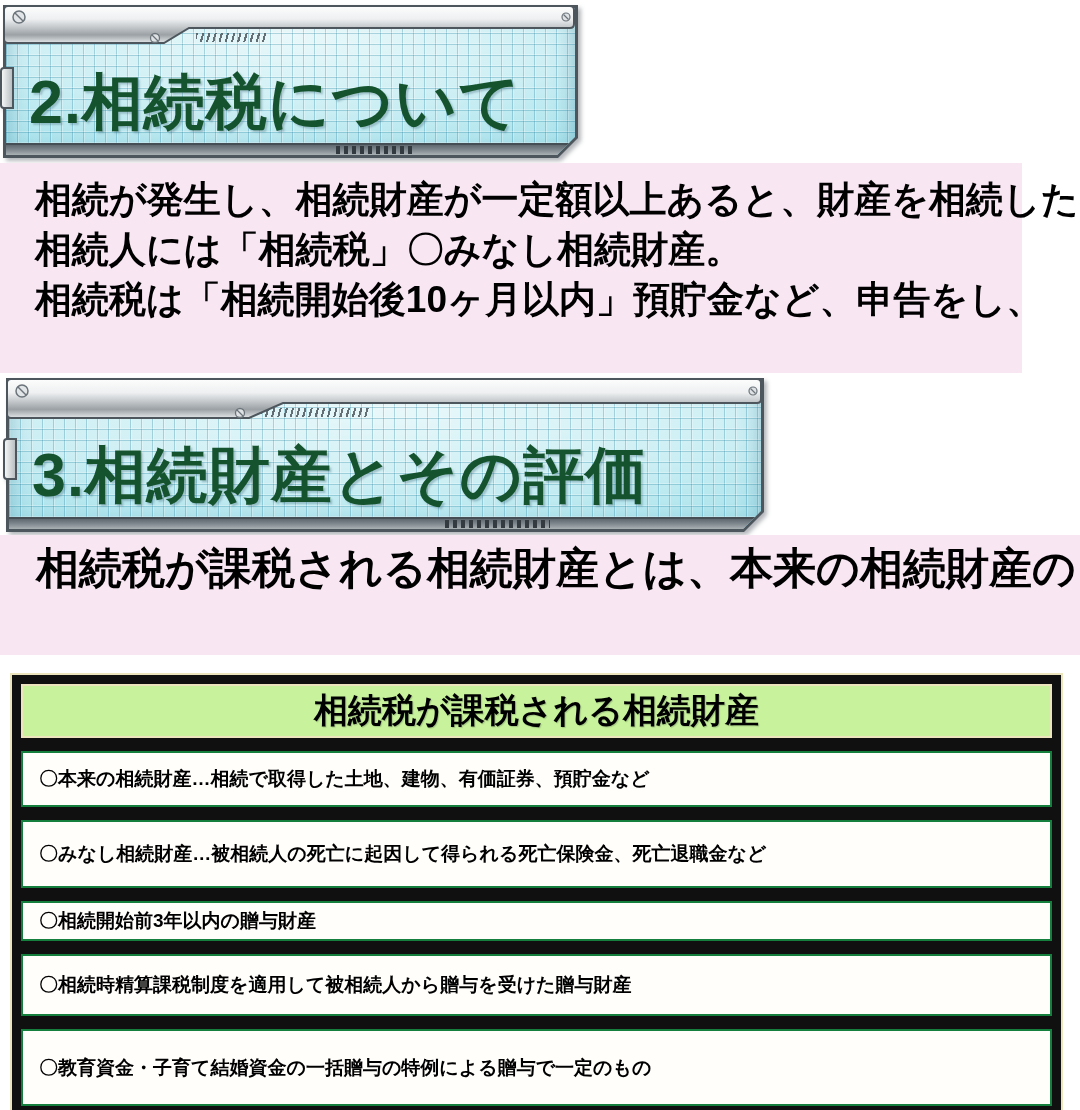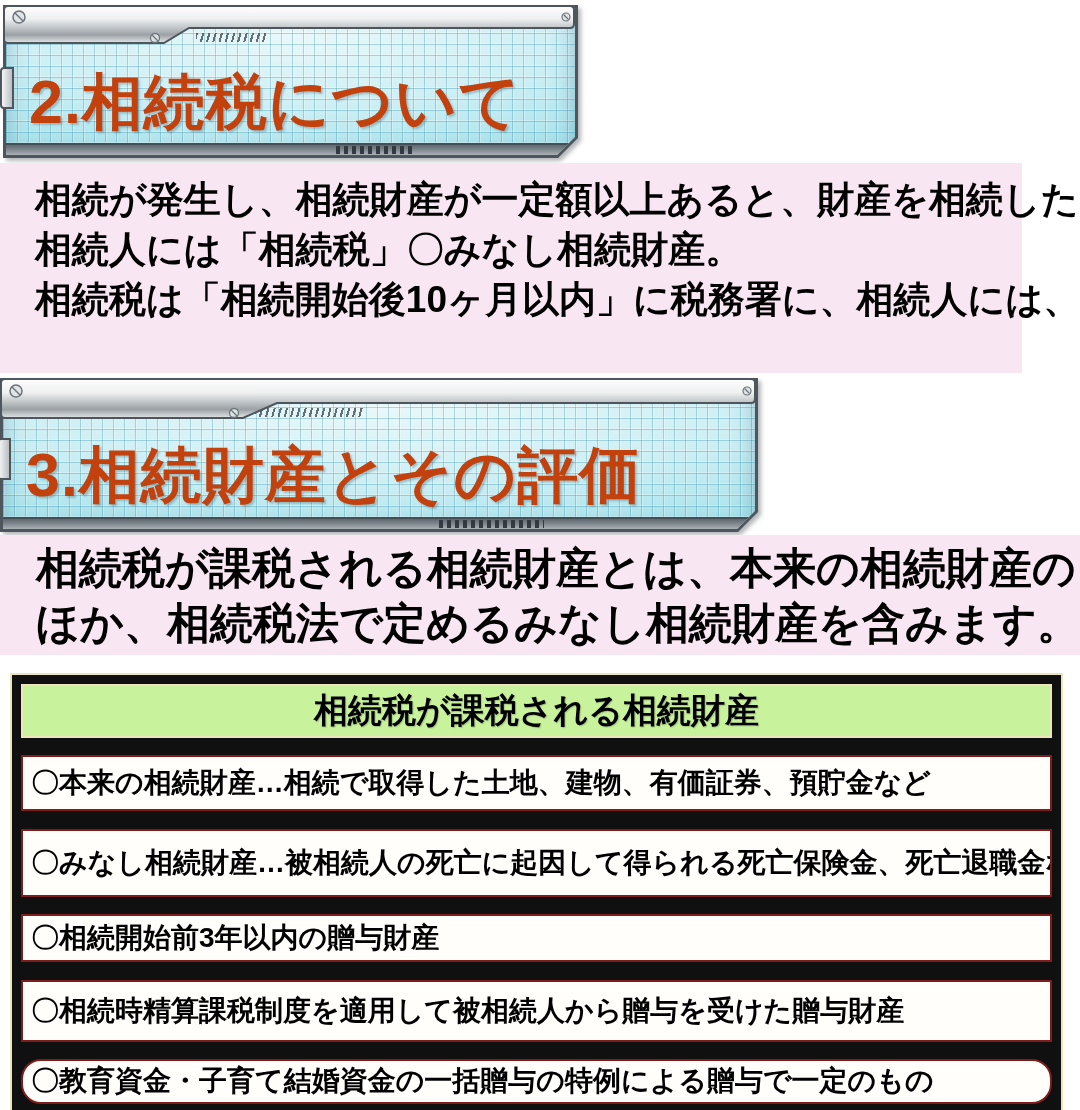--- a/index.html
+++ b/index.html
@@ -8,21 +8,21 @@
     width:1080px;height:1110px;
     background:#ffffff;
     overflow:hidden;
     font-family:"Liberation Sans","DejaVu Sans",sans-serif;
     color:#000;
   }
 
   
   .banner{position:absolute;filter:drop-shadow(3px 3px 2px rgba(40,50,60,.35));}
   .banner-1{left:3px;top:5px;width:575px;height:153px;}
-  .banner-2{left:0px;top:378px;width:758px;height:154px;}
+  .banner-2{left:6px;top:378px;width:758px;height:154px;}
 
   .b-outer{
     position:absolute;inset:0;background:#4d565d;
     clip-path:polygon(0 0,100% 0,100% calc(100% - 20px),calc(100% - 20px) 100%,0 100%);
   }
   .b-inner{
     position:absolute;inset:3px;
     clip-path:polygon(0 0,100% 0,100% calc(100% - 18px),calc(100% - 18px) 100%,0 100%);
     background:
       repeating-linear-gradient(0deg, rgba(35,130,160,.30) 0 1px, rgba(255,255,255,.28) 1px 2px, rgba(0,0,0,0) 2px 11px),
@@ -51,21 +51,21 @@
   .b-tab{
     position:absolute;left:-3px;width:10px;height:38px;
     background:linear-gradient(90deg,#f5f6f6,#b9bfc2);
     border:2px solid #4d565d;border-radius:4px 0 0 4px;
   }
   .banner-1 .b-tab{top:62px;}
   .banner-2 .b-tab{top:60px;}
   .b-title{
     position:absolute;left:26px;right:10px;top:56px;bottom:14px;margin:0;
     display:flex;align-items:center;
-    font-size:61px;font-weight:900;letter-spacing:1px;color:#c2410c;
+    font-size:61px;font-weight:900;letter-spacing:1px;color:#14532d;
     text-shadow:2px 2px 2px rgba(70,110,125,.35);
     white-space:nowrap;z-index:4;
   }
 
   
   .pink{position:absolute;background:#f8e6f3;}
   .pink p{margin:0;font-weight:bold;white-space:nowrap;}
   .pink-1{left:0;top:163px;width:1022px;height:210px;padding:12px 0 0 35px;box-sizing:border-box;}
   .pink-1 p{font-size:37px;line-height:50px;}
   .pink-2{left:0;top:535px;width:1080px;height:120px;padding:6px 0 0 36px;box-sizing:border-box;}
@@ -77,26 +77,26 @@
     box-sizing:border-box;
     background:#101010;border:2px solid #ece4bc;padding:9px;
     display:flex;flex-direction:column;justify-content:space-between;gap:13px;margin-top:13px;
   }
   .t-header{
     flex:none;height:54px;background:#c9f29c;border:2px solid #ece4bc;box-sizing:border-box;
     display:flex;align-items:center;justify-content:center;
     font-size:34px;font-weight:900;text-shadow:1px 1px 1px rgba(90,120,80,.35);
   }
   .t-row{
-    flex:none;background:#fffefb;border:2px solid #7f1d1d;box-sizing:border-box;
-    display:flex;align-items:center;padding-left:8px;
-    font-size:28px;font-weight:bold;white-space:nowrap;overflow:hidden;
+    flex:none;background:#fffefb;border:2px solid #15803d;box-sizing:border-box;
+    display:flex;align-items:center;padding-left:16px;
+    font-size:19px;font-weight:bold;white-space:nowrap;overflow:hidden;
   }
-  .t-row.h1{height:56px;} .t-row.h2{height:68px;} .t-row.h3{height:48px;}
-  .t-row.h4{height:62px;} .t-row.h5{height:45px;border-radius:20px;}
+  .t-row.h1{height:56px;} .t-row.h2{height:68px;} .t-row.h3{height:40px;}
+  .t-row.h4{height:62px;} .t-row.h5{height:77px;}
 </style>
 </head>
 <body>
 
 <div class="page">
 
   <section class="banner banner-1">
     <div class="b-outer"></div>
     <div class="b-inner">
       <div class="b-tophatch"></div>
@@ -128,21 +128,21 @@
           <line x1="560.5" y1="9.5" x2="565.5" y2="14.5"></line>
       </g>
     </svg>
     <div class="b-tab"></div>
     <h2 class="b-title">2.相続税について</h2>
   </section>
 
   <div class="pink pink-1">
     <p>相続が発生し、相続財産が一定額以上あると、財産を相続した</p>
     <p>相続人には「相続税」〇みなし相続財産。</p>
-    <p>相続税は「相続開始後10ヶ月以内」に税務署に、相続人には、</p>
+    <p>相続税は「相続開始後10ヶ月以内」預貯金など、申告をし、</p>
   </div>
 
   <section class="banner banner-2">
     <div class="b-outer"></div>
     <div class="b-inner">
       <div class="b-tophatch"></div>
       <div class="b-bottomstrip">
         <div class="b-bottomhatch"></div>
       </div>
     </div>
@@ -169,21 +169,20 @@
         <circle cx="747" cy="13" r="4" fill="#dfe2e4"></circle>
           <line x1="744.5" y1="10.5" x2="749.5" y2="15.5"></line>
       </g>
     </svg>
     <div class="b-tab"></div>
     <h2 class="b-title">3.相続財産とその評価</h2>
   </section>
 
   <div class="pink pink-2">
     <p>相続税が課税される相続財産とは、本来の相続財産の</p>
-    <p>ほか、相続税法で定めるみなし相続財産を含みます。</p>
   </div>
 
   <div class="tax-table">
     <div class="t-header">相続税が課税される相続財産</div>
     <div class="t-row h1">〇本来の相続財産…相続で取得した土地、建物、有価証券、預貯金など</div>
     <div class="t-row h2">〇みなし相続財産…被相続人の死亡に起因して得られる死亡保険金、死亡退職金など</div>
     <div class="t-row h3">〇相続開始前3年以内の贈与財産</div>
     <div class="t-row h4">〇相続時精算課税制度を適用して被相続人から贈与を受けた贈与財産</div>
     <div class="t-row h5">〇教育資金・子育て結婚資金の一括贈与の特例による贈与で一定のもの</div>
   </div>

